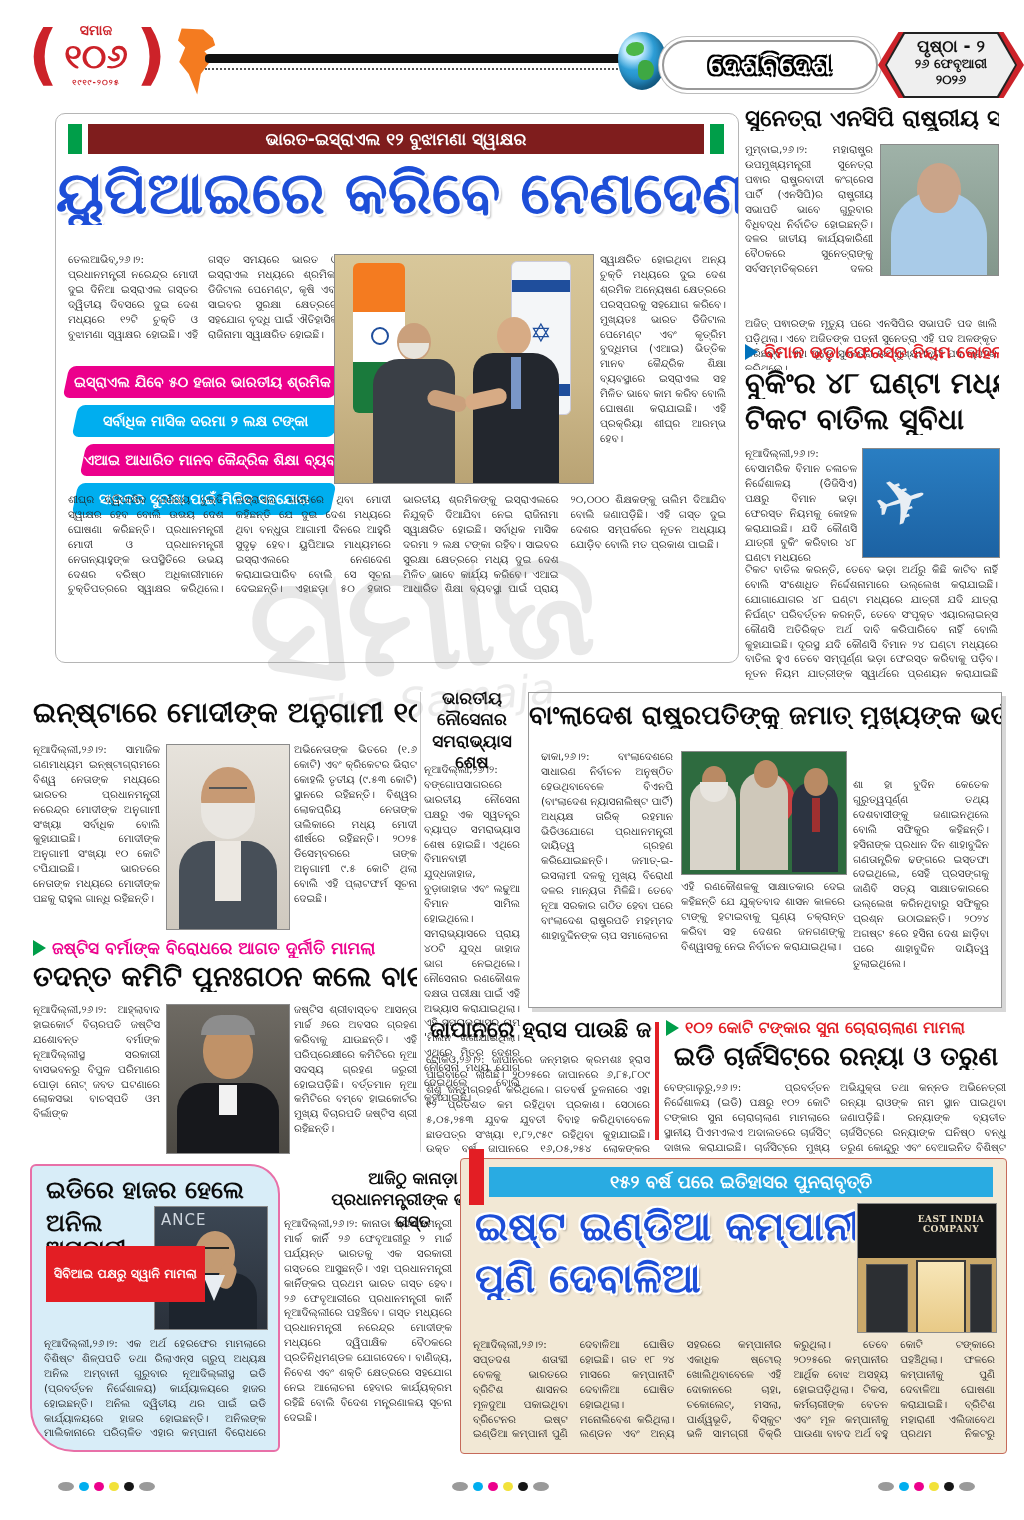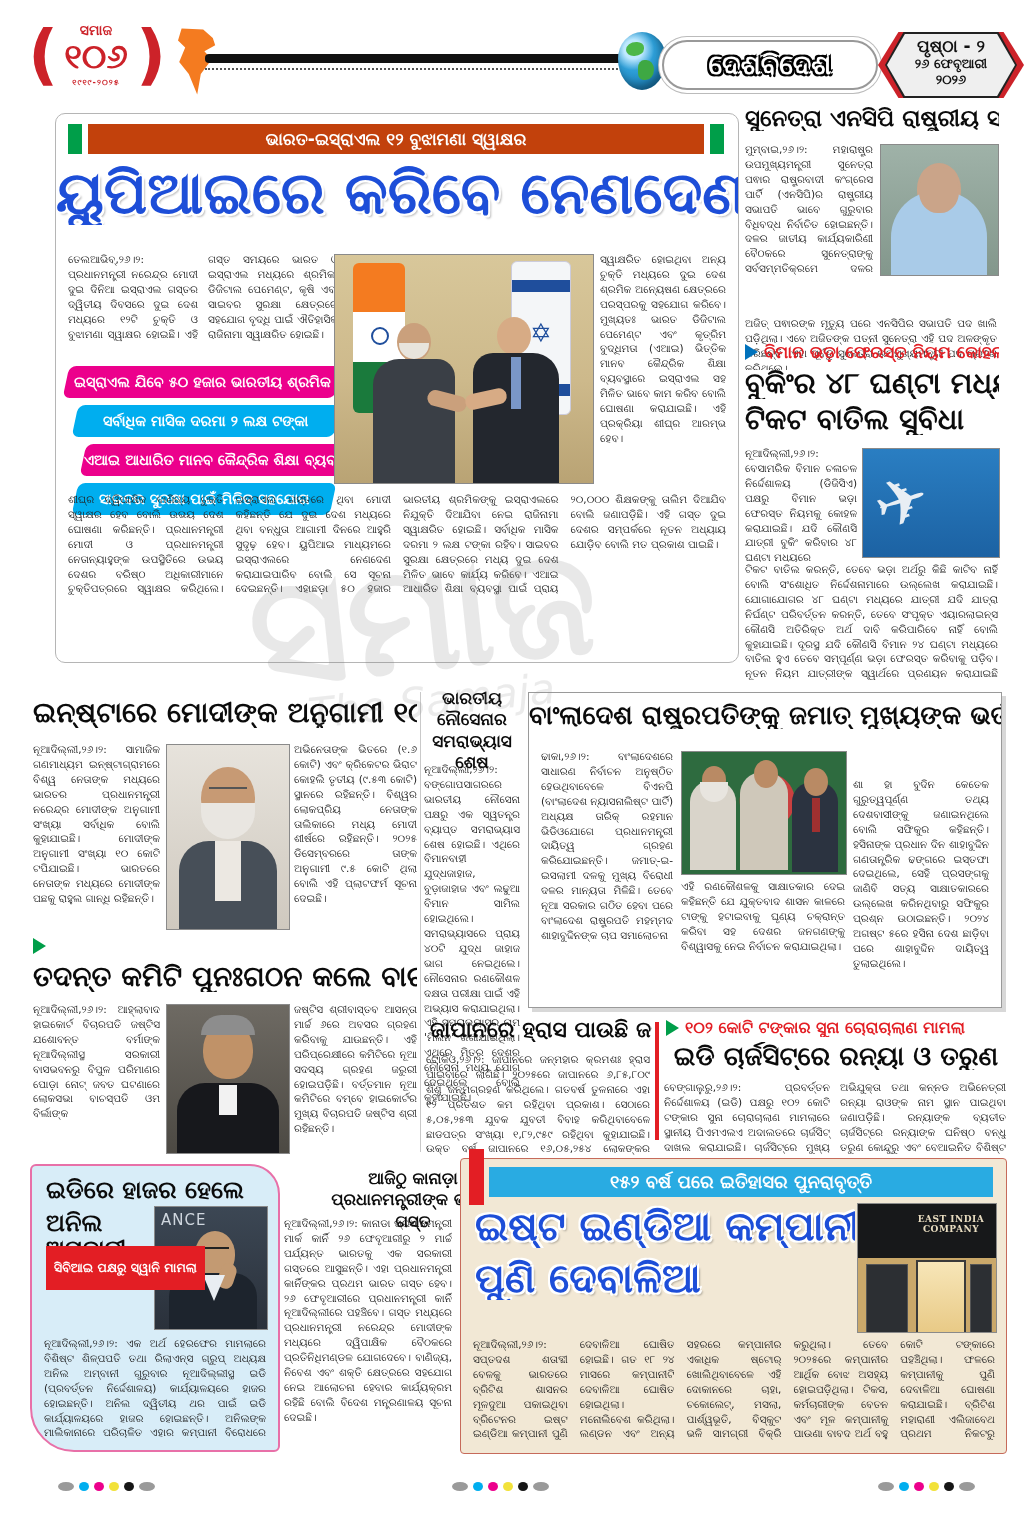--- a/index.html
+++ b/index.html
@@ -73,21 +73,21 @@
         <div style="font-size:13px;font-weight:bold;color:#111;">୨୬ ଫେବୃଆରୀ</div>
         <div style="font-size:13px;font-weight:bold;color:#111;">୨୦୨୬</div>
       </div>
     </div>
   </div>
 
   <div class="abs" style="left:55px;top:113px;width:682px;height:548px;border:1.5px solid #b5b5b5;border-radius:10px;">
 
     <div class="abs" style="left:12px;top:10px;width:656px;height:30px;display:flex;gap:6px;">
       <div style="width:14px;background:#009e49;"></div>
-      <div style="flex:1;background:#c2410c;display:flex;align-items:center;justify-content:center;overflow:hidden;">
+      <div style="flex:1;background:#7f1d1d;display:flex;align-items:center;justify-content:center;overflow:hidden;">
         <span style="color:#fff;font-weight:bold;font-size:17px;white-space:nowrap;">ଭାରତ-ଇସ୍ରାଏଲ ୧୨ ବୁଝାମଣା ସ୍ୱାକ୍ଷର</span>
       </div>
       <div style="width:14px;background:#009e49;"></div>
     </div>
 
     <div class="abs hl outline" style="left:0;top:48px;width:682px;text-align:center;font-size:58px;white-space:nowrap;overflow:hidden;">ୟୁପିଆଇରେ କରିବେ ନେଣଦେଣ</div>
 
     <div class="abs bt c2" style="left:12px;top:138px;width:270px;height:112px;">ତେଲଆଭିବ୍,୨୬।୨: ପ୍ରଧାନମନ୍ତ୍ରୀ ନରେନ୍ଦ୍ର ମୋଦୀ ଦୁଇ ଦିନିଆ ଇସ୍ରାଏଲ ଗସ୍ତର ଦ୍ୱିତୀୟ ଦିବସରେ ଦୁଇ ଦେଶ ମଧ୍ୟରେ ୧୨ଟି ଚୁକ୍ତି ଓ ବୁଝାମଣା ସ୍ୱାକ୍ଷର ହୋଇଛି। ଏହି ଗସ୍ତ ସମୟରେ ଭାରତ ଓ ଇସ୍ରାଏଲ ମଧ୍ୟରେ ଶ୍ରମିକ, ଡିଜିଟାଲ ପେମେଣ୍ଟ, କୃଷି ଏବଂ ସାଇବର ସୁରକ୍ଷା କ୍ଷେତ୍ରରେ ସହଯୋଗ ବୃଦ୍ଧି ପାଇଁ ଐତିହାସିକ ରାଜିନାମା ସ୍ୱାକ୍ଷରିତ ହୋଇଛି।</div>
 
     <div class="abs" style="left:10px;top:252px;width:280px;">
@@ -188,20 +188,21 @@
       <div class="abs" style="left:110px;top:30px;width:46px;height:90px;border-radius:20px 20px 0 0;background:#2b3340;"></div>
       <div class="abs" style="left:122px;top:16px;width:24px;height:28px;border-radius:50%;background:#b98a64;"></div>
       <div class="abs" style="left:130px;top:46px;width:8px;height:34px;background:#a03030;"></div>
     </div>
     <div class="abs bt" style="left:152px;top:186px;width:164px;height:114px;">ଏହି ରଣକୌଶଳକୁ ସାକ୍ଷାତକାର ଦେଇ କହିଛନ୍ତି ଯେ ଯୁକ୍ତବାଦ ଶାସନ କାଳରେ ଟାଙ୍କୁ ହଟାଇବାକୁ ଘୃଣ୍ୟ ଚକ୍ରାନ୍ତ କରିବା ସହ ଦେଶର ଜନଗଣଙ୍କୁ ବିଶ୍ୱାସକୁ ନେଇ ନିର୍ବାଚନ କରାଯାଇଥିଲା।</div>
     <div class="abs bt" style="left:324px;top:56px;width:136px;height:244px;margin-top:28px;">ଶା ହା ବୁଦିନ କେତେକ ଗୁରୁତ୍ୱପୂର୍ଣ୍ଣ ତଥ୍ୟ ଦେଶବାସୀଙ୍କୁ ଜଣାଇନଥିଲେ ବୋଲି ସଫିକୁର କହିଛନ୍ତି। ହସିନାଙ୍କ ପ୍ରଧାନ ଦିନ ଶାହାବୁଦ୍ଦିନ ଗଣତାନ୍ତ୍ରିକ ଢଙ୍ଗରେ ଇସ୍ତଫା ଦେଇଥିଲେ, ସେହି ପ୍ରସଙ୍ଗକୁ ଜାଣିବି ସତ୍ୟ ସାକ୍ଷାତକାରରେ ଉଲ୍ଲେଖ କରିନଥିବାରୁ ସଫିକୁର ପ୍ରଶ୍ନ ଉଠାଇଛନ୍ତି। ୨୦୨୪ ଅଗଷ୍ଟ ୫ରେ ହସିନା ଦେଶ ଛାଡ଼ିବା ପରେ ଶାହାବୁଦ୍ଦିନ ଦାୟିତ୍ୱ ତୁଲାଇଥିଲେ।</div>
   </div>
 
   <div class="abs kicker" style="left:33px;top:938px;width:384px;">
     <span class="arrow"></span>
+    <span style="color:#ec008c;font-size:17px;">ଜଷ୍ଟିସ ବର୍ମାଙ୍କ ବିରୋଧରେ ଆଗତ ଦୁର୍ନୀତି ମାମଲା</span>
   </div>
   <div class="abs hl" style="left:33px;top:962px;width:384px;font-size:28px;white-space:nowrap;overflow:hidden;">ତଦନ୍ତ କମିଟି ପୁନଃଗଠନ କଲେ ବାଚସ୍ପତି</div>
   <div class="abs bt" style="left:33px;top:1002px;width:127px;height:152px;">ନୂଆଦିଲ୍ଲୀ,୨୬।୨: ଆହ୍ଲାବାଦ ହାଇକୋର୍ଟ ବିଚାରପତି ଜଷ୍ଟିସ ଯଶୋବନ୍ତ ବର୍ମାଙ୍କ ନୂଆଦିଲ୍ଲୀସ୍ଥ ସରକାରୀ ବାସଭବନରୁ ବିପୁଳ ପରିମାଣର ପୋଡ଼ା ନୋଟ୍ ଜବତ ଘଟଣାରେ ଲୋକସଭା ବାଚସ୍ପତି ଓମ ବିର୍ଲାଙ୍କ</div>
   <div class="photo" style="left:166px;top:1004px;width:122px;height:148px;background:linear-gradient(180deg,#6e6a63 0%,#4c4943 100%);">
     <div class="abs" style="left:36px;top:16px;width:50px;height:58px;border-radius:50% 50% 46% 46%;background:#c09268;"></div>
     <div class="abs" style="left:34px;top:10px;width:54px;height:20px;border-radius:26px 26px 0 0;background:#8d8d8d;"></div>
     <div class="abs" style="left:10px;top:78px;width:102px;height:70px;border-radius:28px 28px 0 0;background:#17181c;"></div>
     <div class="abs" style="left:52px;top:80px;width:18px;height:30px;background:#f2f2f2;"></div>
   </div>
   <div class="abs bt" style="left:294px;top:1002px;width:123px;height:152px;">ଜଷ୍ଟିସ ଶ୍ରୀବାସ୍ତବ ଆସନ୍ତା ମାର୍ଚ୍ଚ ୬ରେ ଅବସର ଗ୍ରହଣ କରିବାକୁ ଯାଉଛନ୍ତି। ଏହି ପରିପ୍ରେକ୍ଷୀରେ କମିଟିରେ ନୂଆ ସଦସ୍ୟ ଗ୍ରହଣ ଜରୁରୀ ହୋଇପଡ଼ିଛି। ବର୍ତ୍ତମାନ ନୂଆ କମିଟିରେ ବମ୍ବେ ହାଇକୋର୍ଟର ମୁଖ୍ୟ ବିଚାରପତି ଜଷ୍ଟିସ ଶ୍ରୀ ରହିଛନ୍ତି।</div>
@@ -222,21 +223,21 @@
     <div class="abs hl" style="left:14px;top:12px;width:220px;font-size:24px;white-space:nowrap;overflow:hidden;">ଇଡିରେ ହାଜର ହେଲେ</div>
     <div class="abs hl" style="left:14px;top:44px;width:120px;font-size:24px;line-height:1.1;">ଅନିଲ ଅମ୍ବାନୀ</div>
     <div class="photo" style="left:122px;top:40px;width:112px;height:122px;background:linear-gradient(180deg,#3c4754 0%,#2a313b 100%);">
       <div class="abs" style="left:6px;top:4px;color:#cfd6de;font-size:15px;font-weight:normal;letter-spacing:1px;">ANCE</div>
       <div class="abs" style="left:40px;top:24px;width:40px;height:46px;border-radius:50% 50% 46% 46%;background:#c39a72;"></div>
       <div class="abs" style="left:46px;top:40px;width:28px;height:6px;border-top:2px solid #222;"></div>
       <div class="abs" style="left:14px;top:66px;width:88px;height:56px;border-radius:24px 24px 0 0;background:#1d242d;"></div>
       <div class="abs" style="left:64px;top:56px;width:16px;height:26px;border-radius:8px;background:#c39a72;transform:rotate(18deg);"></div>
       <div class="abs" style="left:48px;top:68px;width:22px;height:26px;background:#e9edf2;clip-path:polygon(0 0,100% 0,50% 100%);"></div>
     </div>
-    <div class="abs" style="left:14px;top:80px;background:#e31e24;color:#fff;font-weight:bold;font-size:12.5px;padding:14px 8px;white-space:nowrap;">
+    <div class="abs" style="left:14px;top:80px;background:#e31e24;color:#fff;font-weight:bold;font-size:12.5px;padding:20px 8px;white-space:nowrap;">
       <span>ସିବିଆଇ ପକ୍ଷରୁ ସ୍ୱାନି ମାମଲା</span>
     </div>
     <div class="abs bt" style="left:12px;top:170px;width:222px;height:102px;">ନୂଆଦିଲ୍ଲୀ,୨୬।୨: ଏକ ଅର୍ଥ ହେରଫେର ମାମଲାରେ ବିଶିଷ୍ଟ ଶିଳ୍ପପତି ତଥା ରିଲାଏନ୍ସ ଗ୍ରୁପ୍ ଅଧ୍ୟକ୍ଷ ଅନିଲ ଅମ୍ବାନୀ ଗୁରୁବାର ନୂଆଦିଲ୍ଲୀସ୍ଥ ଇଡି (ପ୍ରବର୍ତ୍ତନ ନିର୍ଦ୍ଦେଶାଳୟ) କାର୍ଯ୍ୟାଳୟରେ ହାଜର ହୋଇଛନ୍ତି। ଅନିଲ ଦ୍ୱିତୀୟ ଥର ପାଇଁ ଇଡି କାର୍ଯ୍ୟାଳୟରେ ହାଜର ହୋଇଛନ୍ତି। ଅନିଲଙ୍କ ମାଲିକାନାରେ ପରିଚାଳିତ ଏହାର କମ୍ପାନୀ ବିରୋଧରେ ୧୯୯୬ କୋଟି ଟଙ୍କା ଋଣ ହେରଫେର ଅଭିଯୋଗ ହୋଇଥିଲା। କିଛି ଦିନ ପୂର୍ବେ ସିବିଆଇ ପକ୍ଷରୁ ତାଙ୍କ ବିରୋଧରେ ଅଲଗା ମାମଲା ରୁଜୁ କରାଯାଇଥିଲା ବୋଲି ଜଣାପଡ଼ିଛି।</div>
   </div>
 
   <div class="abs hl" style="left:284px;top:1168px;width:170px;text-align:center;font-size:16.5px;line-height:1.3;margin-left:44px;">
     <div>ଆଜିଠୁ କାନାଡ଼ା</div>
     <div>ପ୍ରଧାନମନ୍ତ୍ରୀଙ୍କ ଭାରତ ଗସ୍ତ</div>
   </div>
   <div class="abs bt" style="left:284px;top:1216px;width:168px;height:230px;">ନୂଆଦିଲ୍ଲୀ,୨୬।୨: କାନାଡା ପ୍ରଧାନମନ୍ତ୍ରୀ ମାର୍କ କାର୍ନି ୨୬ ଫେବୃଆରୀରୁ ୨ ମାର୍ଚ୍ଚ ପର୍ଯ୍ୟନ୍ତ ଭାରତକୁ ଏକ ସରକାରୀ ଗସ୍ତରେ ଆସୁଛନ୍ତି। ଏହା ପ୍ରଧାନମନ୍ତ୍ରୀ କାର୍ନିଙ୍କର ପ୍ରଥମ ଭାରତ ଗସ୍ତ ହେବ। ୨୬ ଫେବୃଆରୀରେ ପ୍ରଧାନମନ୍ତ୍ରୀ କାର୍ନି ନୂଆଦିଲ୍ଲୀରେ ପହଞ୍ଚିବେ। ଗସ୍ତ ମଧ୍ୟରେ ପ୍ରଧାନମନ୍ତ୍ରୀ ନରେନ୍ଦ୍ର ମୋଦୀଙ୍କ ମଧ୍ୟରେ ଦ୍ୱିପାକ୍ଷିକ ବୈଠକରେ ପ୍ରତିନିଧିମଣ୍ଡଳ ଯୋଗଦେବେ। ବାଣିଜ୍ୟ, ନିବେଶ ଏବଂ ଶକ୍ତି କ୍ଷେତ୍ରରେ ସହଯୋଗ ନେଇ ଆଲୋଚନା ହେବାର କାର୍ଯ୍ୟକ୍ରମ ରହିଛି ବୋଲି ବିଦେଶ ମନ୍ତ୍ରଣାଳୟ ସୂଚନା ଦେଇଛି।</div>

